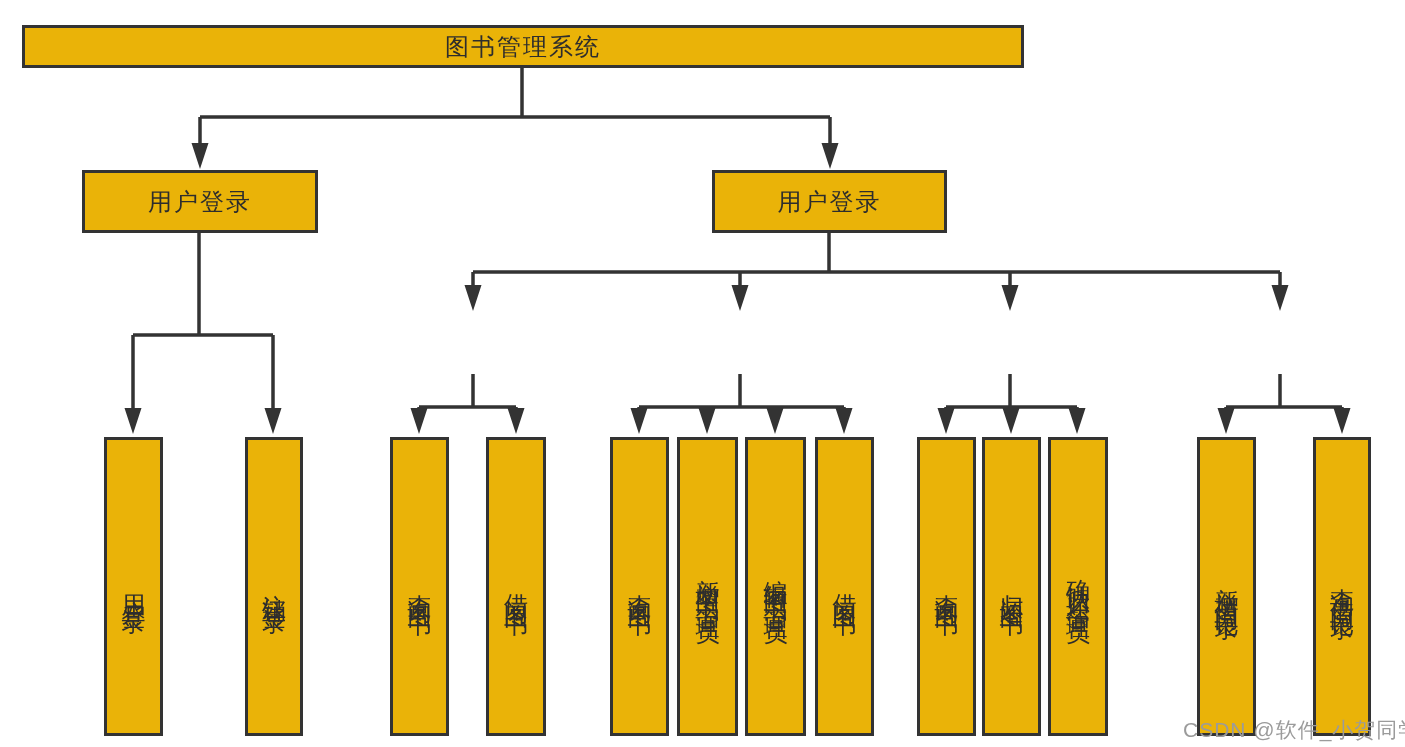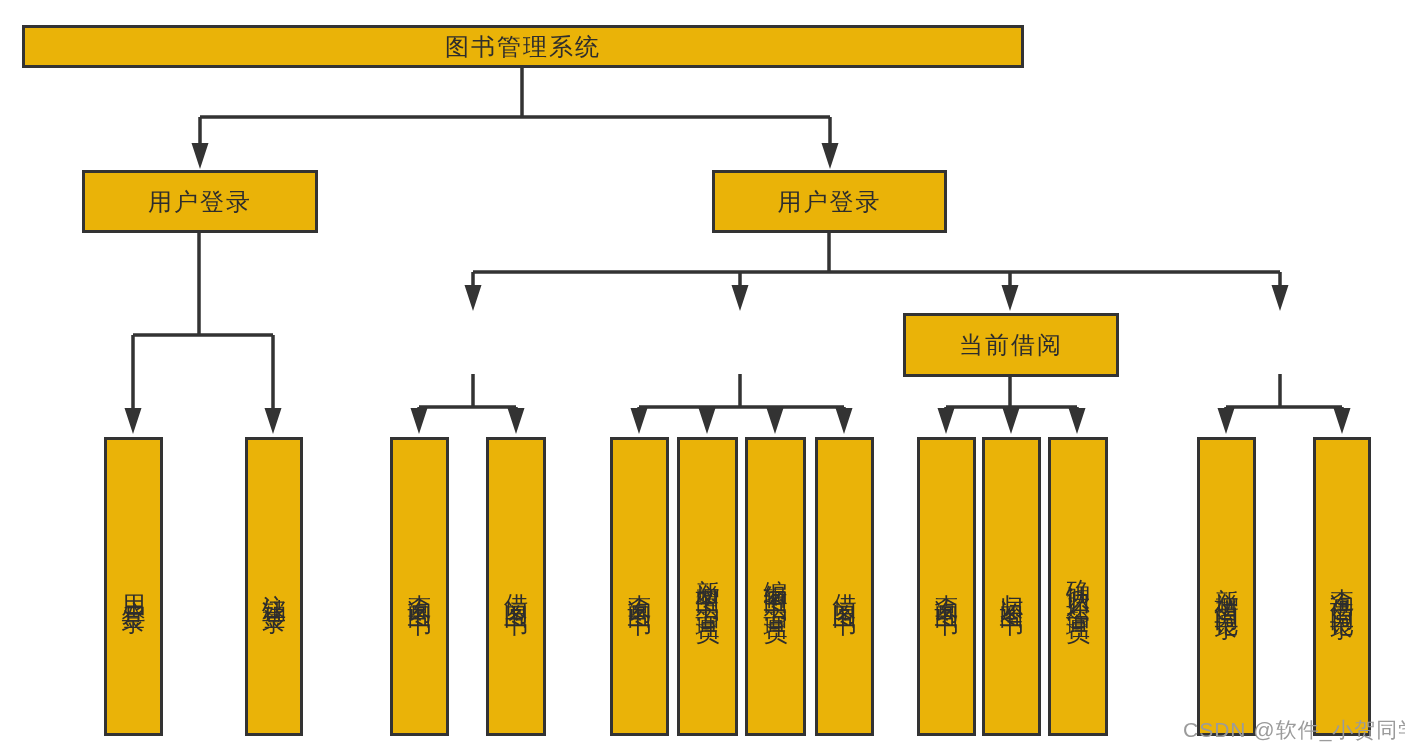--- a/index.html
+++ b/index.html
@@ -73,23 +73,20 @@
     <span>图书管理系统</span>
   </div>
 
   <div class="box hbox" style="left:82px;top:170px;width:236px;height:63px">
     <span>用户登录</span>
   </div>
   <div class="box hbox" style="left:712px;top:170px;width:235px;height:63px">
     <span>用户登录</span>
   </div>
 
-  <div class="box hbox" style="left:903px;top:313px;width:216px;height:64px">
-    <span>当前借阅</span>
-  </div>
 
   <div class="box" style="left:104px;top:437px;width:59px;height:299px">
     <span class="vtext">用户登录</span>
   </div>
   <div class="box" style="left:245px;top:437px;width:58px;height:299px">
     <span class="vtext">注销登录</span>
   </div>
 
   <div class="box" style="left:390px;top:437px;width:59px;height:299px">
     <span class="vtext">查询图书</span>

